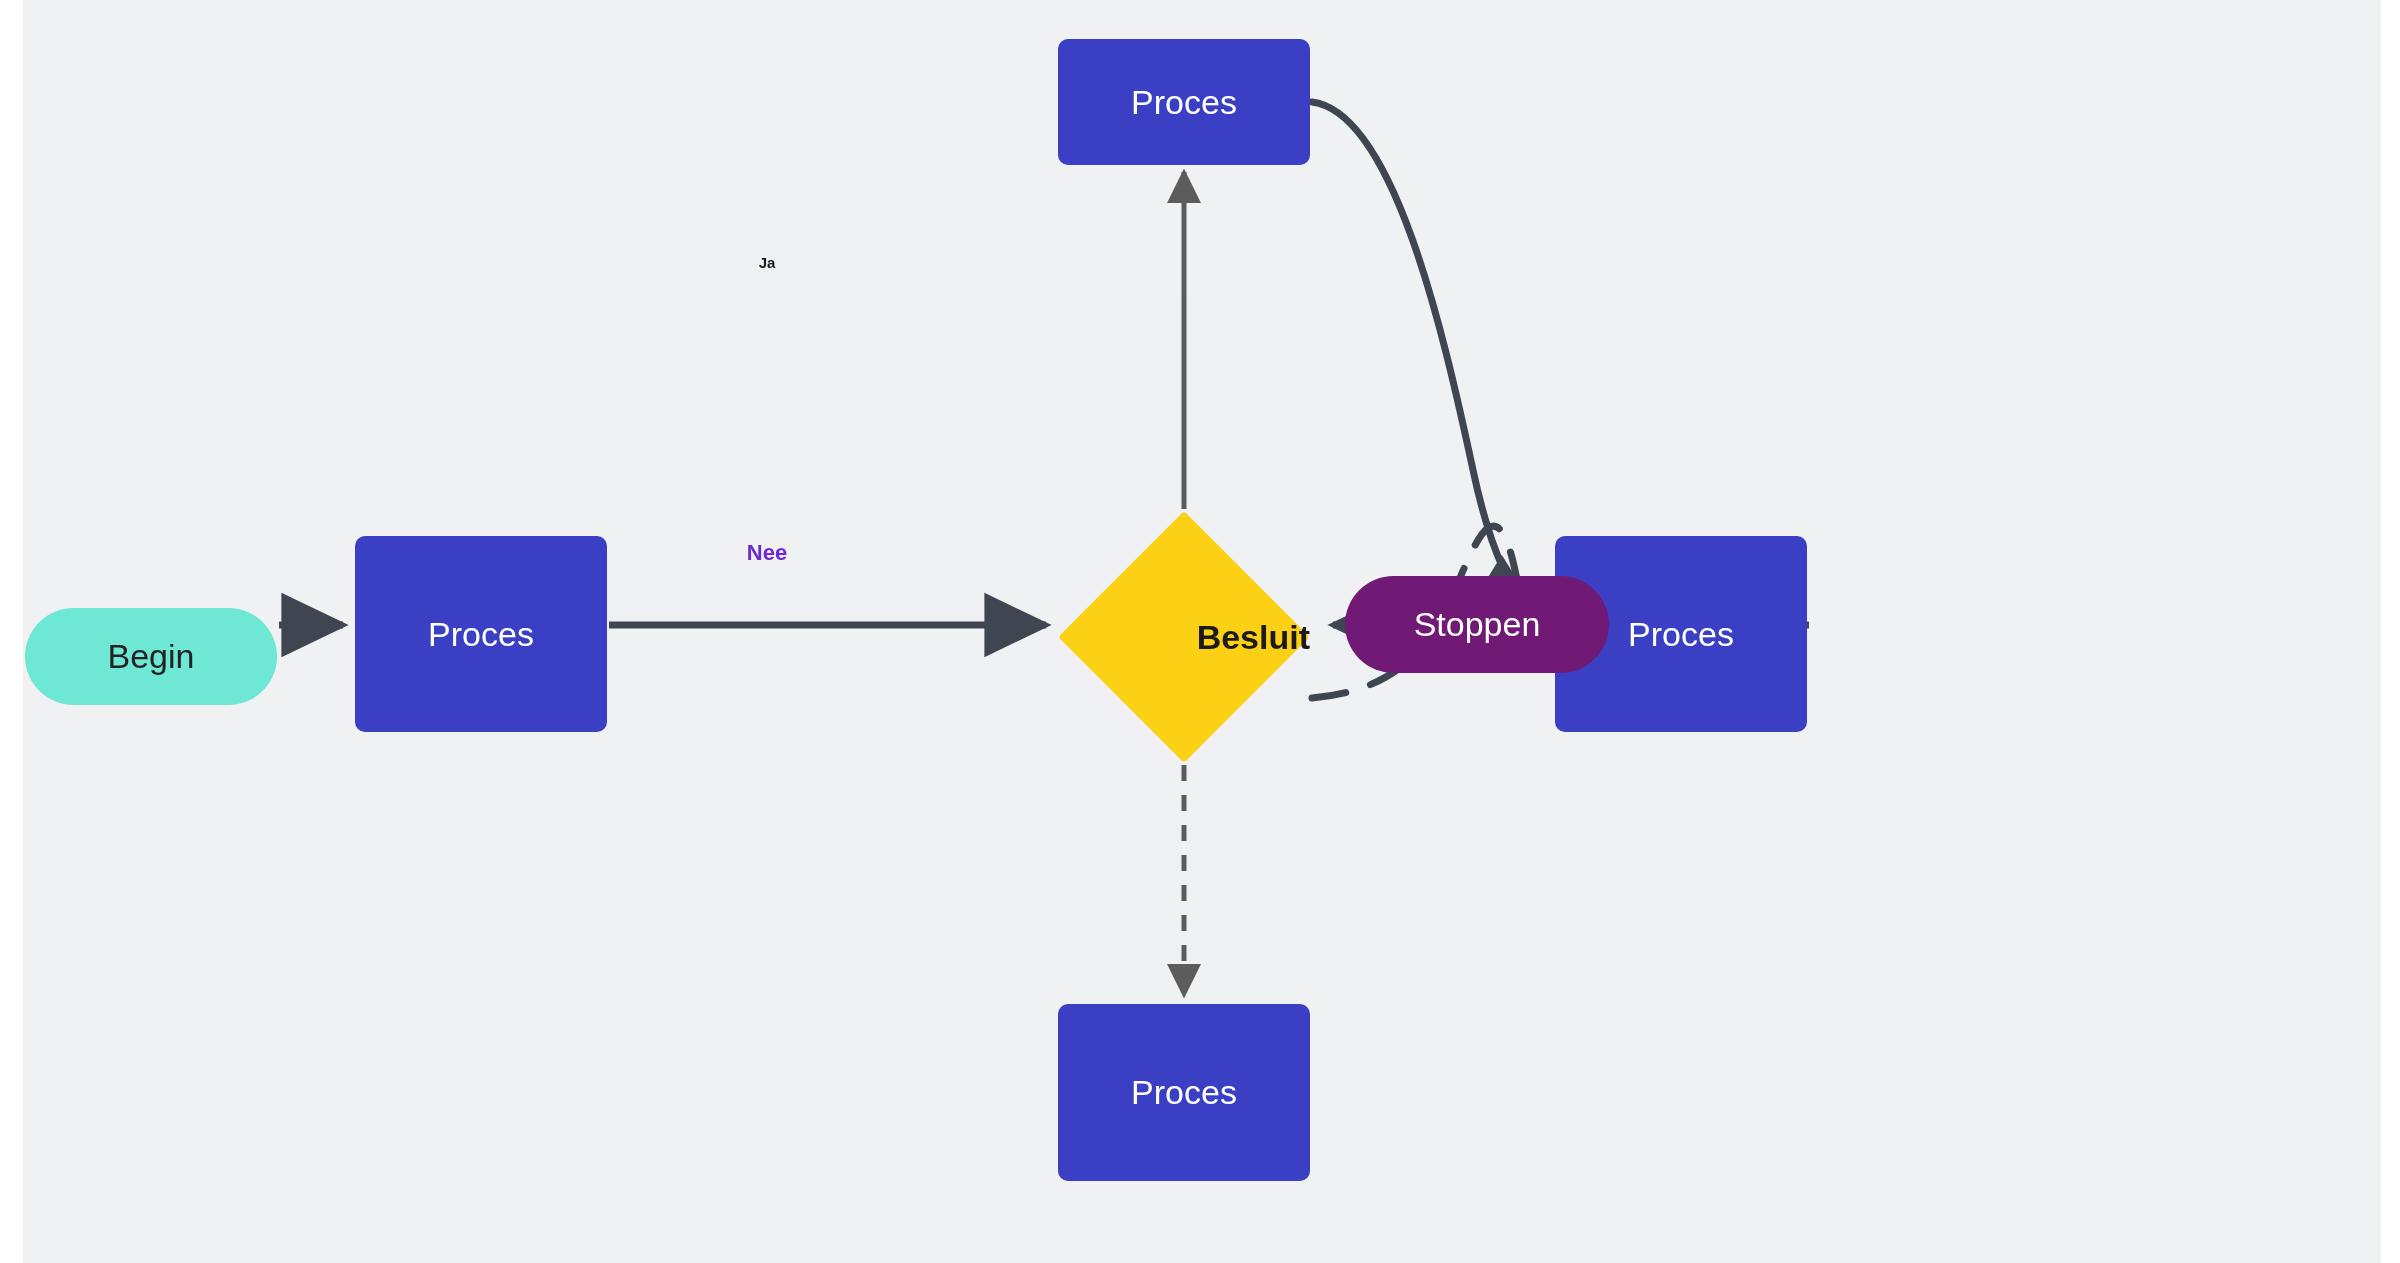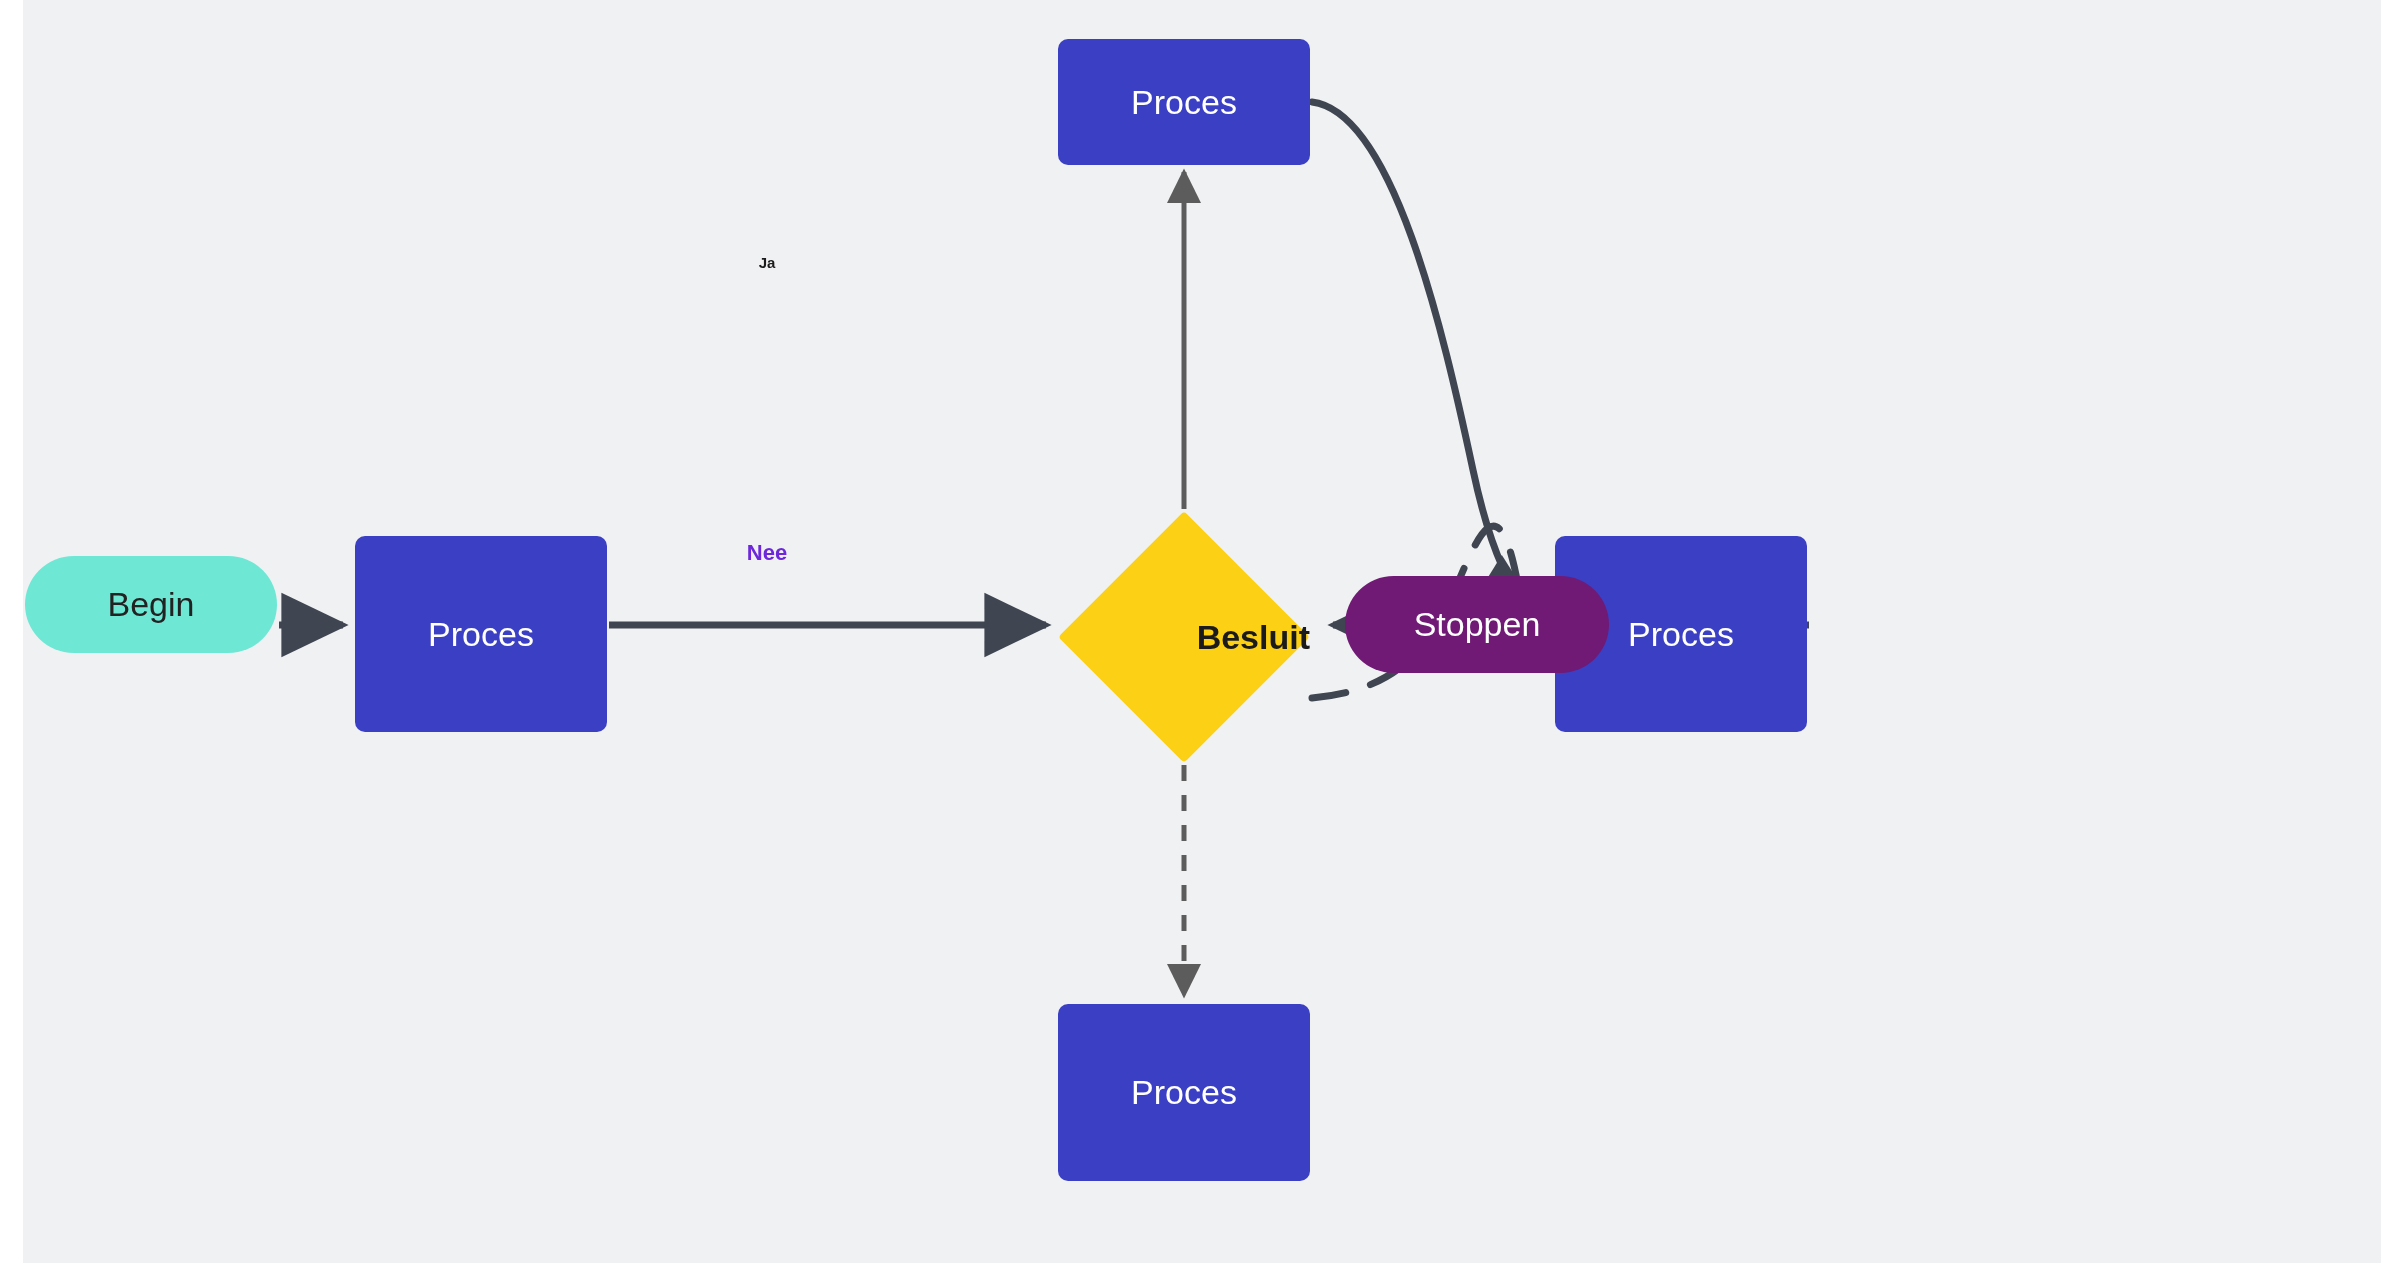--- a/index.html
+++ b/index.html
@@ -118,21 +118,21 @@
 
     <g>
       <path d="M 1289 698 C 1360 692, 1404 660, 1432 590 C 1462 516, 1482 480, 1502 630" fill="none" stroke="#3f4551" stroke-width="7" stroke-dasharray="34 26" stroke-linecap="round"></path>
     </g>
 
     <g>
       <line x1="1786" y1="625" x2="1310" y2="625" stroke="#3f4551" stroke-width="7" marker-end="url(#arrow-dark)"></line>
     </g>
   </svg>
 
-  <div class="node shape-stadium" style="left:2px; top:556px; width:252px; height:97px; background:#6ee7d5; color:#222222; font-size:34px;text-align:center;">
+  <div class="node shape-stadium" style="left:2px; top:608px; width:252px; height:97px; background:#6ee7d5; color:#222222; font-size:34px;text-align:center;">
     <span class="node-label">Begin</span>
   </div>
 
   <div class="node shape-rect" style="left:332px; top:536px; width:252px; height:196px; background:#3a3fc4; color:#ffffff; font-size:34px;">
     <span class="node-label">Proces</span>
   </div>
 
   <div class="shape-diamond-wrap" style="left:1035px; top:511px; width:252px; height:252px; color:#1b1b1b; font-size:34px;">
     <span class="shape-diamond-bg" style="width:178px; height:178px; background:#fcd014;"></span>
     <span class="node-label">Besluit</span>

